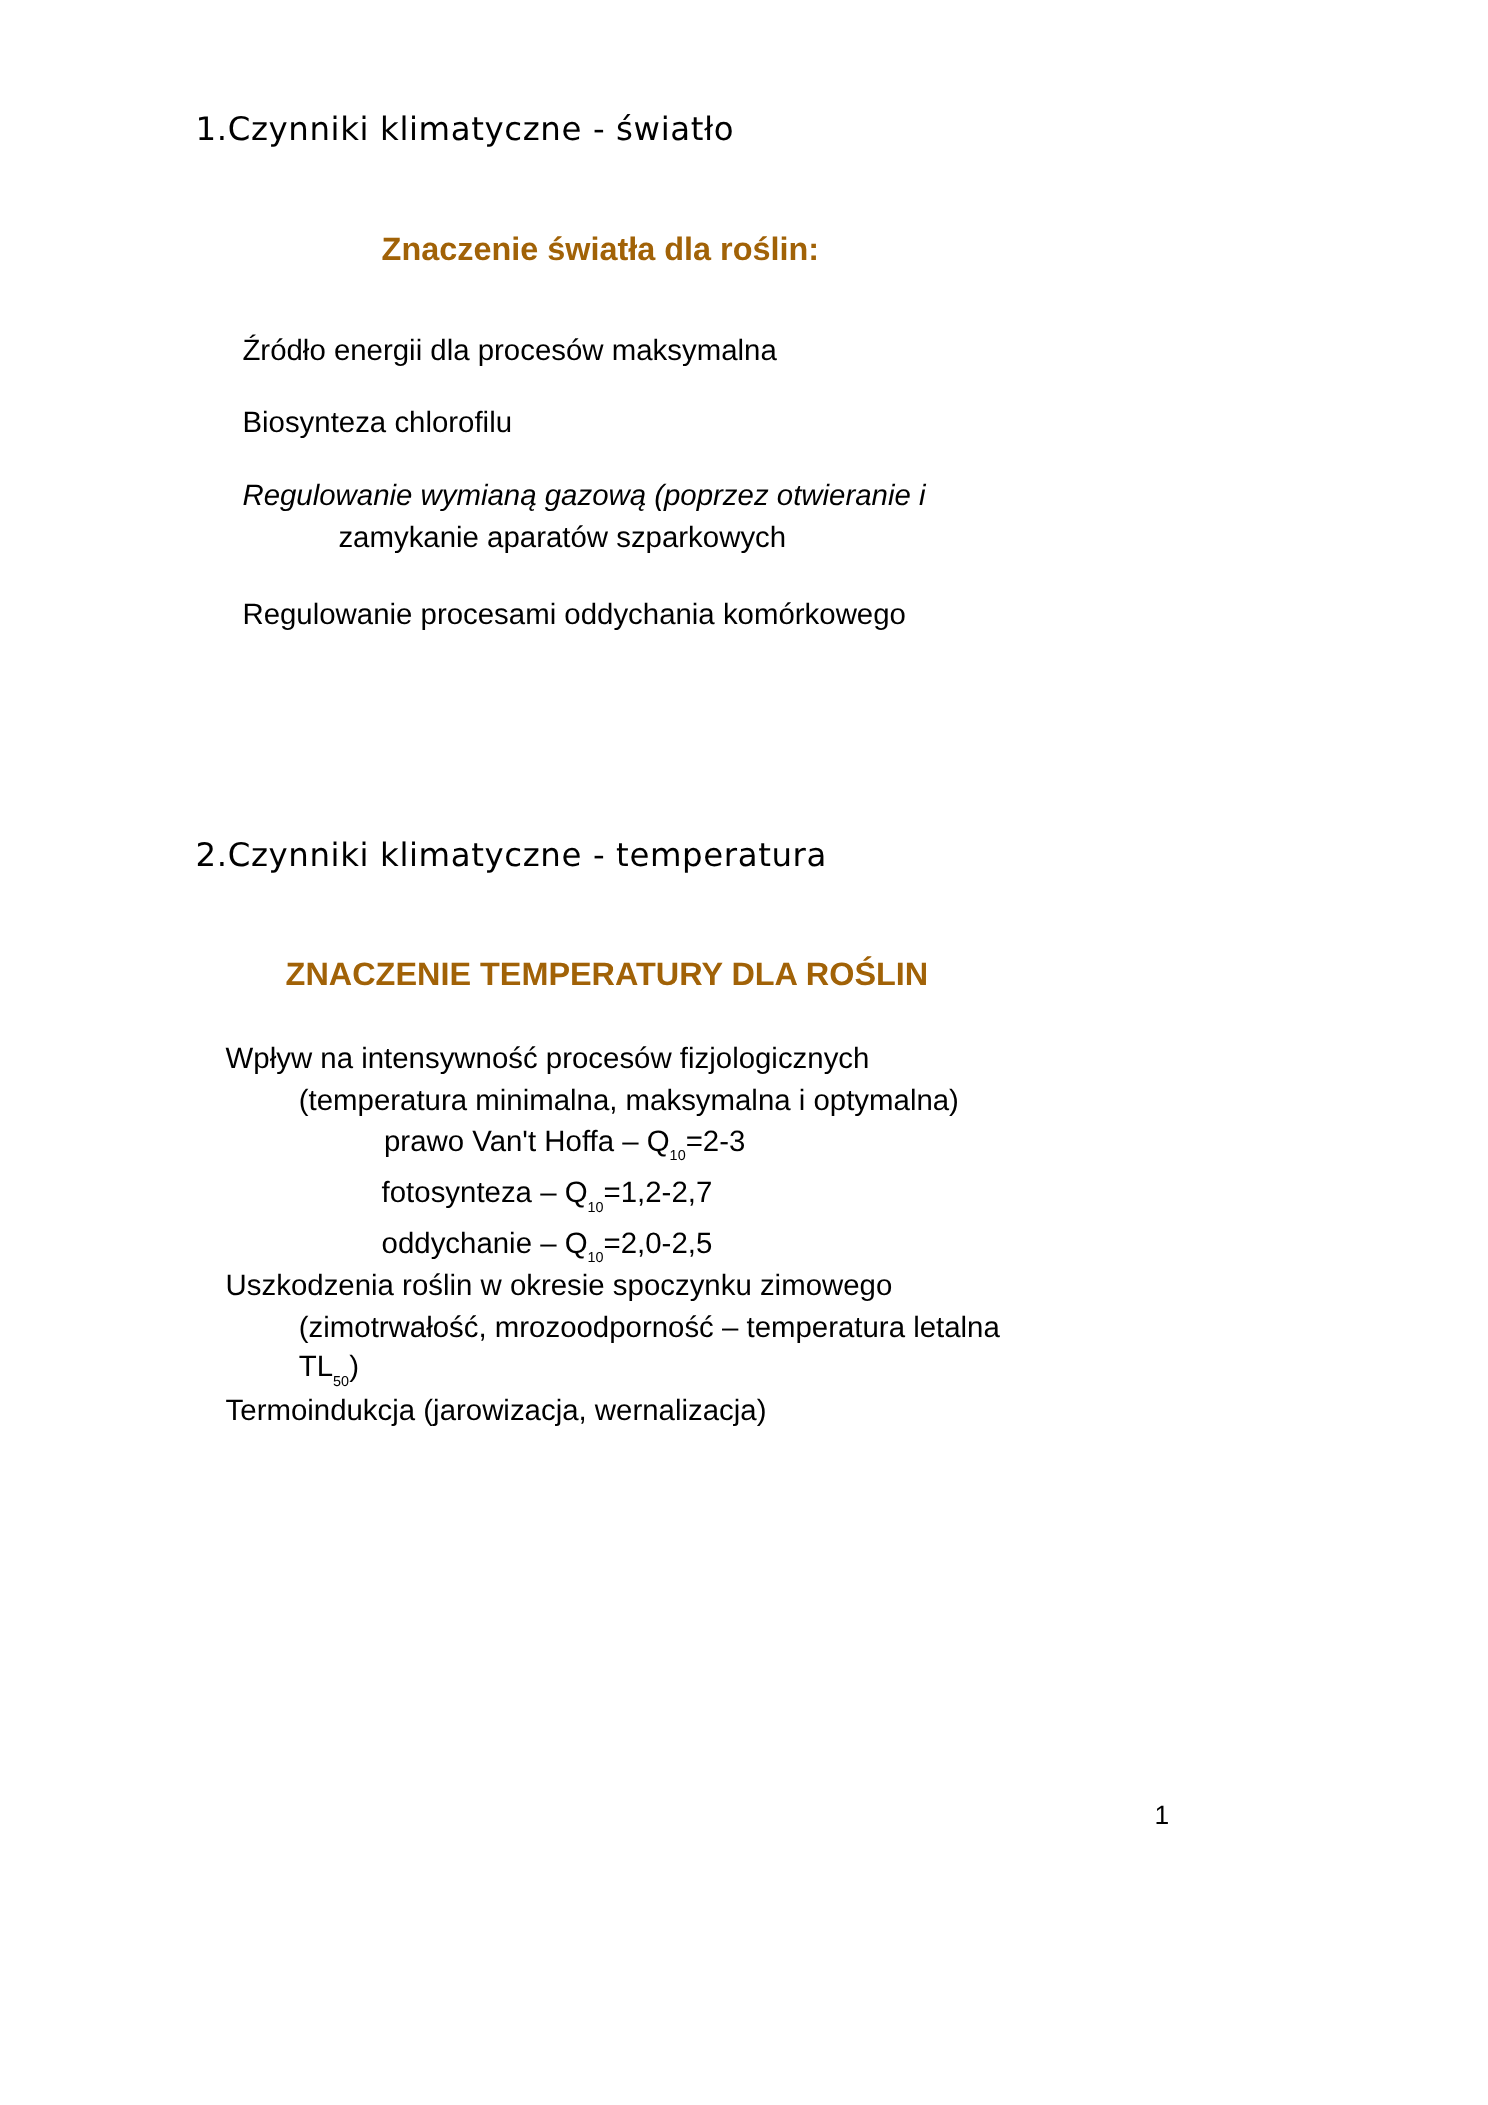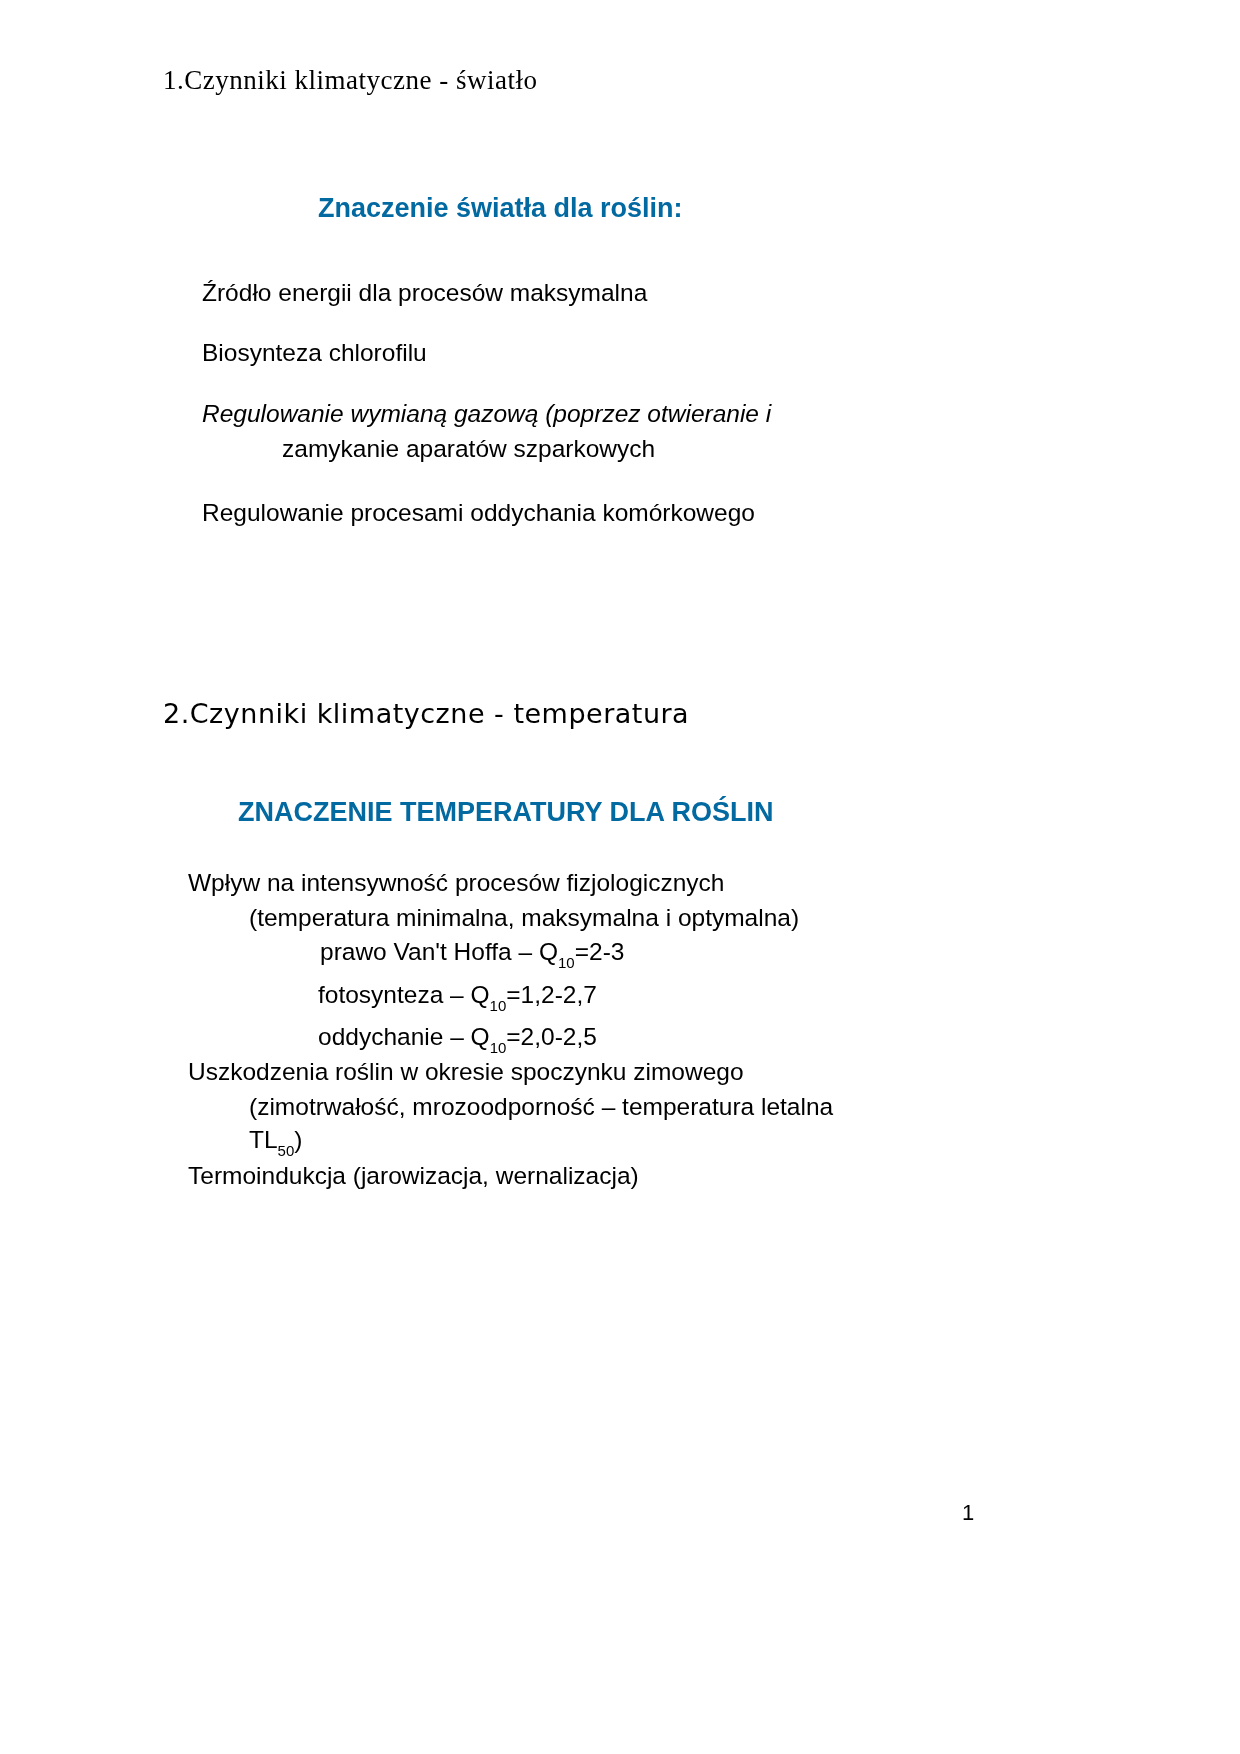--- a/index.html
+++ b/index.html
@@ -18,39 +18,39 @@
   .abs { position: absolute; white-space: nowrap; }
   .heading {
     font-family: "DejaVu Sans", sans-serif;
     font-size: 27px;
     font-weight: 500;
     letter-spacing: 0.5px;
   }
   .blue-sub {
     font-size: 27px;
     font-weight: bold;
-    color: #0369a1;
+    color: #a16207;
   }
   .body-line {
     font-size: 24.5px;
     line-height: 1.3;
   }
   .sub {
-    font-size: 15px;
+    font-size: 12px;
     position: relative;
     top: 8px;
   }
   .page-num {
     font-size: 22px;
   }
 </style>
 </head>
 <body>
 
-<div class="abs heading" style="left:163px; top:65px;font-family:Liberation Serif, serif;">1.Czynniki klimatyczne - światło</div>
+<div class="abs heading" style="left:163px; top:93px;">1.Czynniki klimatyczne - światło</div>
 
 <div class="abs blue-sub" style="left:318px; top:193px;">Znaczenie światła dla roślin:</div>
 
 <div class="abs body-line" style="left:202px; top:277px;">Źródło energii dla procesów maksymalna</div>
 
 <div class="abs body-line" style="left:202px; top:337px;">Biosynteza chlorofilu</div>
 
 <div class="abs body-line" style="left:202px; top:398px;font-style:italic;">Regulowanie wymianą gazową (poprzez otwieranie i</div>
 
 <div class="abs body-line" style="left:282px; top:433px;">zamykanie aparatów szparkowych</div>

